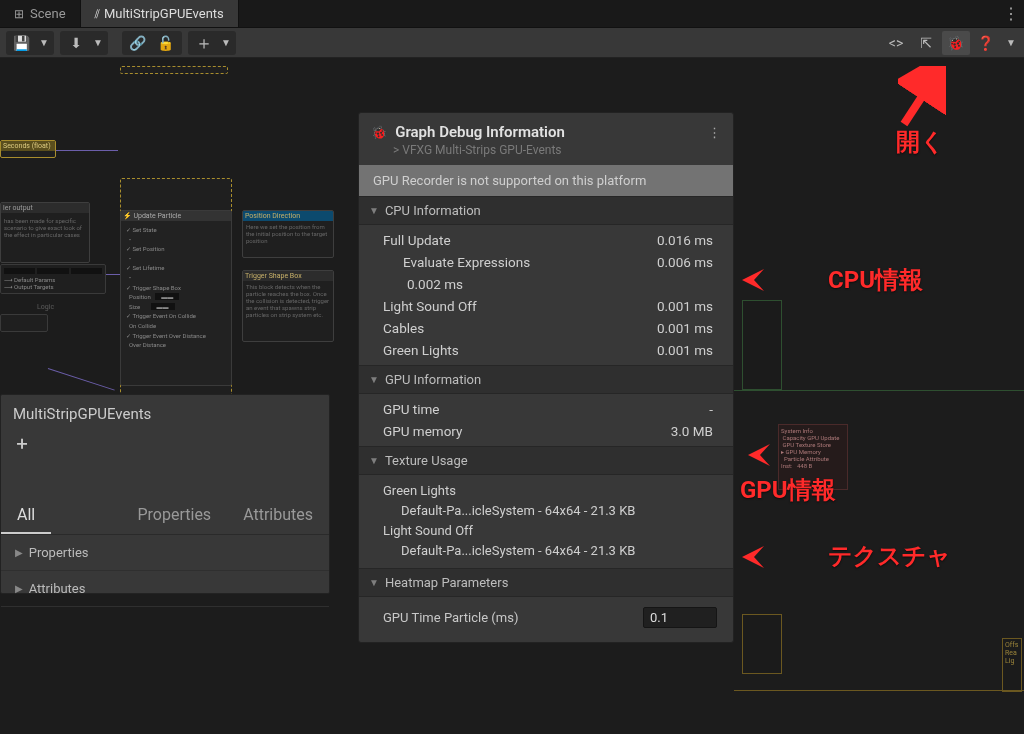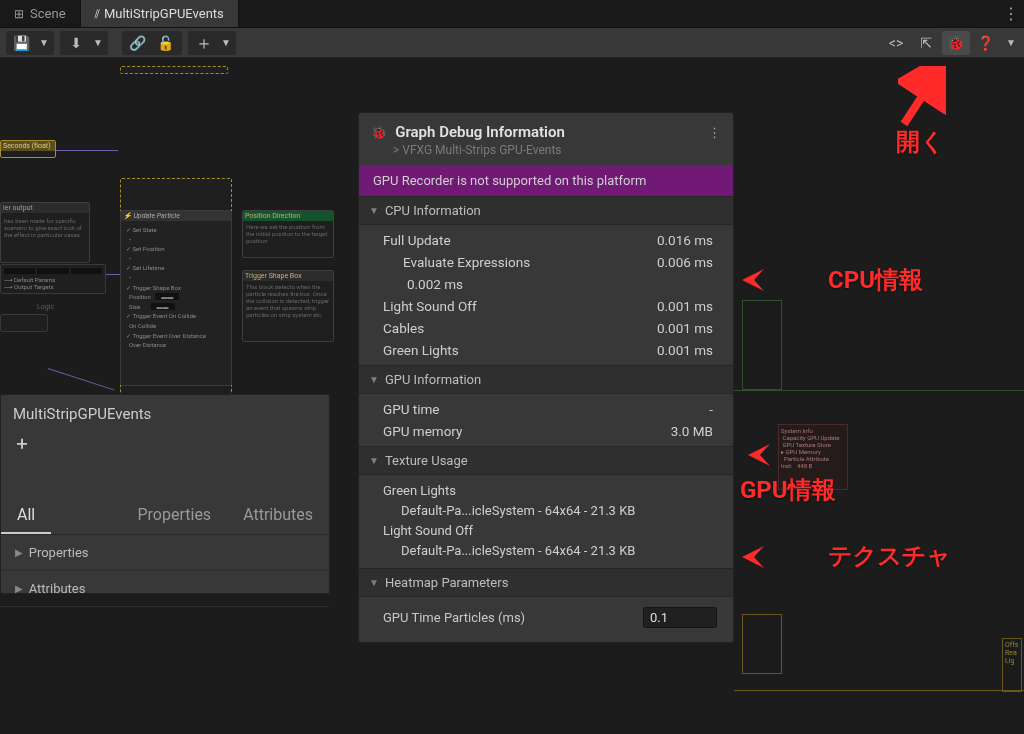--- a/index.html
+++ b/index.html
@@ -30,21 +30,21 @@
   .bb-tab { padding:8px 16px; color:#999; cursor:pointer; }
   .bb-tab.active{ color:#ddd; border-bottom:2px solid #ccc; }
   .bb-section { display:flex; align-items:center; padding:10px 14px; font-size:13px; color:#bbb; border-bottom:1px solid #2f2f2f; cursor:pointer; }
   .bb-section .tri{ color:#888; margin-right:6px; font-size:10px;}
 
   
   .debug-panel { position:absolute; left:358px; top:112px; width:376px; background:#383838; border:1px solid #222; border-radius:3px; font-size:13px; color:#c8c8c8; }
   .dp-header { display:flex; align-items:center; padding:10px 12px 2px; gap:8px; }
   .dp-title { font-size:15px; font-weight:600; color:#e2e2e2; flex:1;}
   .dp-sub { padding:0 14px 8px 34px; font-size:12px; color:#7a7a7a;}
-  .dp-warn { padding:8px 14px; font-size:13px; color:#cfcfcf; background:#701a75;}
+  .dp-warn { padding:8px 14px; font-size:13px; color:#cfcfcf; background:#737373;}
   .dp-sect-h { display:flex; align-items:center; background:#2f2f2f; padding:6px 10px; font-size:13px; color:#bdbdbd; border-top:1px solid #262626; border-bottom:1px solid #262626; cursor:pointer;}
   .dp-sect-h .tri{color:#7e7e7e; margin-right:6px; font-size:10px;}
   .dp-rows { padding:4px 0;}
   .dp-row { display:flex; padding:3px 20px 3px 24px; font-size:13.5px; }
   .dp-row.indent { padding-left:44px; }
   .dp-row .k{flex:1; color:#cfcfcf;}
   .dp-row .v{ color:#cfcfcf; text-align:right; min-width:80px;}
   .dp-tex { padding:6px 18px 6px 24px; font-size:13px; line-height:1.55; color:#cfcfcf;}
   .dp-tex .td{ padding-left:18px; color:#cfcfcf;}
   .dp-param { display:flex; align-items:center; padding:10px 16px 14px 24px;}
@@ -123,31 +123,31 @@
     <div class="nh" style="background:#2c2c2c; color:#9a9a9a;">ler output</div>
     <div style="color:#666; font-size:6px; padding-top:2px;">has been made for specific scenario to give exact look of the effect in particular cases</div>
   </div>
 
   <div class="node" style="left:120px; top:130px; width:112px; height:18px;">
     <div class="nh">Update Particles</div>
   </div>
   <div class="node" style="left:120px; top:120px; width:112px; height:260px; border-style:dashed;"></div>
 
   <div class="node" style="left:120px; top:152px; width:112px; height:176px; border-color:#3a3a3a; background:#222;">
-     <div class="nh" style="background:#333;color:#aaa;font-style:italic;">⚡ <span>Update Particle</span></div>
+     <div class="nh" style="background:#333;color:#aaa;">⚡ <span>Update Particle</span></div>
      <div style="padding:2px 2px; color:#888; font-size:6px; line-height:1.6;">
        ✓ Set State<br>&nbsp;&nbsp;•<br>✓ Set Position<br>&nbsp;&nbsp;•<br>✓ Set Lifetime<br>&nbsp;&nbsp;•<br>
        ✓ Trigger Shape Box<br>&nbsp;&nbsp;Position&nbsp;&nbsp;&nbsp;<span style="background:#111;padding:0 6px;">▬▬</span><br>&nbsp;&nbsp;Size&nbsp;&nbsp;&nbsp;&nbsp;&nbsp;&nbsp;&nbsp;<span style="background:#111;padding:0 6px;">▬▬</span><br>
        ✓ Trigger Event On Collide<br>&nbsp;&nbsp;On Collide<br>
        ✓ Trigger Event Over Distance<br>&nbsp;&nbsp;Over Distance
      </div>
   </div>
 
   <div class="node" style="left:242px; top:152px; width:92px; height:48px; border-color:#3e3e3e;">
-    <div class="nh" style="background:#14532d;color:#c7b069;">Position Direction</div>
+    <div class="nh" style="background:#0c4a6e;color:#c7b069;">Position Direction</div>
     <div style="color:#666;font-size:6px;">Here we set the position from the initial position to the target position</div>
   </div>
   <div class="node" style="left:242px; top:212px; width:92px; height:72px; border-color:#3e3e3e;">
     <div class="nh" style="background:#2c2c2c;color:#c7b069;">Trigger Shape Box</div>
     <div style="color:#666;font-size:6px;">This block detects when the particle reaches the box. Once the collision is detected, trigger an event that spawns strip particles on strip system etc.</div>
   </div>
 
   <div class="node" style="left:0px; top:206px; width:106px; height:30px; border-color:#3a3a3a;">
     <div style="display:flex;gap:2px;">
       <div style="flex:1;background:#111;height:6px;"></div>
@@ -256,21 +256,21 @@
     <div class="td">Default-Pa...icleSystem - 64x64 - 21.3 KB</div>
     <div>Light Sound Off</div>
     <div class="td">Default-Pa...icleSystem - 64x64 - 21.3 KB</div>
   </div>
 
   <div class="dp-sect-h">
     <span class="tri">▼</span>
     <span>Heatmap Parameters</span>
   </div>
   <div class="dp-param">
-    <span class="k">GPU Time Particles (ms)</span>
+    <span class="k">GPU Time Particle (ms)</span>
     <input type="text" value="0.1" style="">
   </div>
 </div>
 
 <svg style="position:absolute; left:898px; top:66px; pointer-events:none;" width="48" height="64">
   <defs>
       <marker id="ah" markerWidth="8" markerHeight="8" refX="4" refY="4" orient="auto">
         <path d="M0,0 L8,4 L0,8 Z" fill="#ff2a2a"></path>
       </marker>
     </defs>

